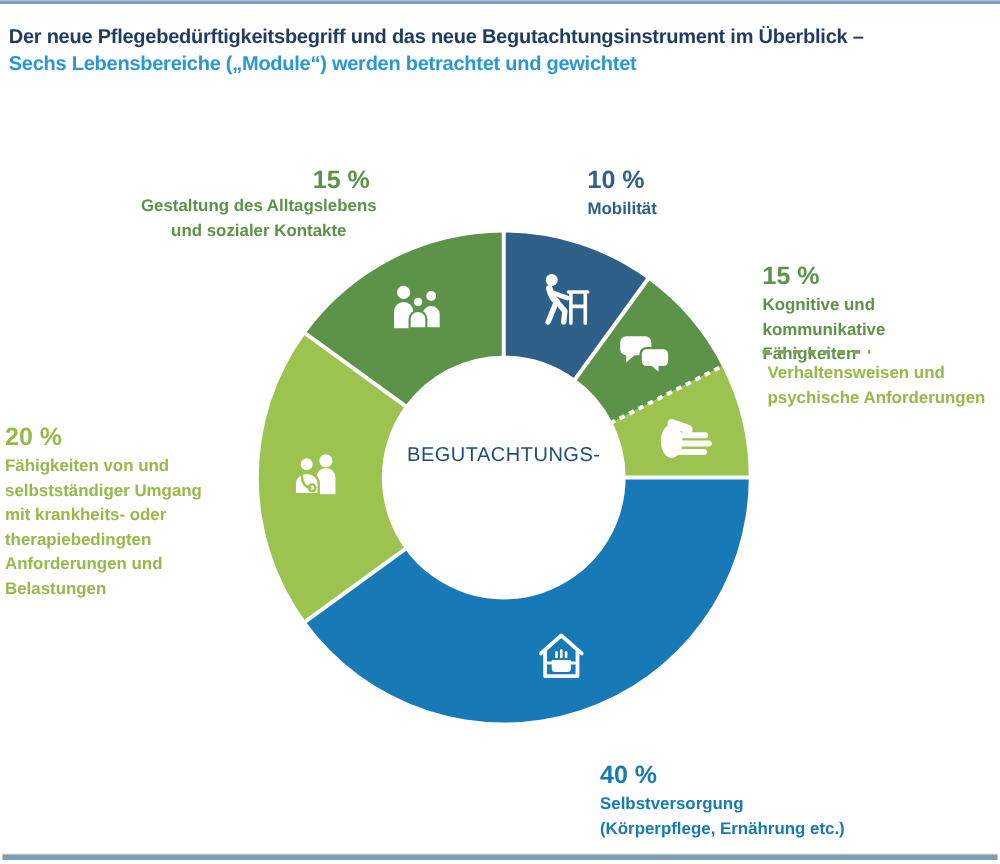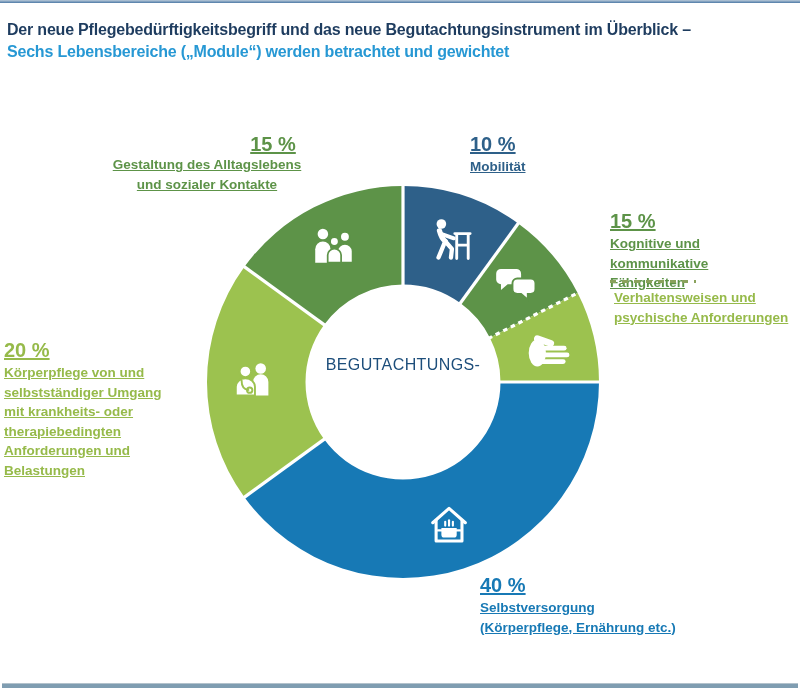--- a/index.html
+++ b/index.html
@@ -5,21 +5,21 @@
   html,body{margin:0;padding:0;background:#ffffff;}
   .page{
     position:relative;width:800px;height:691px;background:#ffffff;
     font-family:"Liberation Sans","DejaVu Sans",sans-serif;overflow:hidden;
   }
   .top-rule{position:absolute;top:0;left:0;width:800px;height:3px;}
   .bottom-rule{position:absolute;top:683px;left:2px;width:796px;height:5px;}
   header{position:absolute;left:7px;top:19px;}
   .title-line{font-size:16px;font-weight:bold;line-height:21.5px;white-space:nowrap;letter-spacing:-0.2px;}
   #donut-svg{position:absolute;left:0;top:0;width:800px;height:691px;}
-  .label{position:absolute;font-size:13.5px;line-height:19.5px;font-weight:bold;text-decoration:underline;}
+  .label{position:absolute;font-size:13.5px;line-height:19.5px;font-weight:bold;}
   .label .pct{font-size:20px;font-weight:bold;line-height:26px;}
   .lines span{display:block;}
   #pct-top-left{left:233px;top:131px;width:80px;text-align:center;}
   #label-top-left{left:107px;top:155px;width:200px;text-align:center;}
   #label-top-right{left:470px;top:131px;text-align:left;}
   #label-right-top{left:610px;top:208px;}
   #dashed-divider{position:absolute;left:610px;top:280px;width:86px;height:3px;}
   #label-right-bottom{left:582px;top:288px;margin-left:32px;}
   #label-left{left:4px;top:337px;width:182px;text-align:left;}
   #label-bottom{left:480px;top:572px;}
@@ -154,30 +154,30 @@
   <div class="label" id="label-right-bottom" style="color: rgb(150, 186, 74);">
     <div class="lines">
         <span>Verhaltensweisen und</span>
         <span>psychische Anforderungen</span>
       </div>
   </div>
 
   <div class="label" id="label-left" style="color: rgb(150, 186, 74);">
     <div class="pct">20 %</div>
     <div class="lines">
-        <span>Körperpflege von und</span>
+        <span>Fähigkeiten von und</span>
         <span>selbstständiger Umgang</span>
         <span>mit krankheits- oder</span>
         <span>therapiebedingten</span>
         <span>Anforderungen und</span>
         <span>Belastungen</span>
       </div>
   </div>
 
-  <div class="label" id="label-bottom" style="color: rgb(23, 121, 181);">
+  <div class="label" id="label-bottom" style="color: rgb(23, 121, 181); margin-top: 35px;">
     <div class="pct">40 %</div>
     <div class="lines">
         <span>Selbstversorgung</span>
         <span>(Körperpflege, Ernährung etc.)</span>
       </div>
   </div>
 
   <div class="center-label" style="color: rgb(29, 78, 123);">
     <div>BEGUTACHTUNGS-</div>
   </div>

